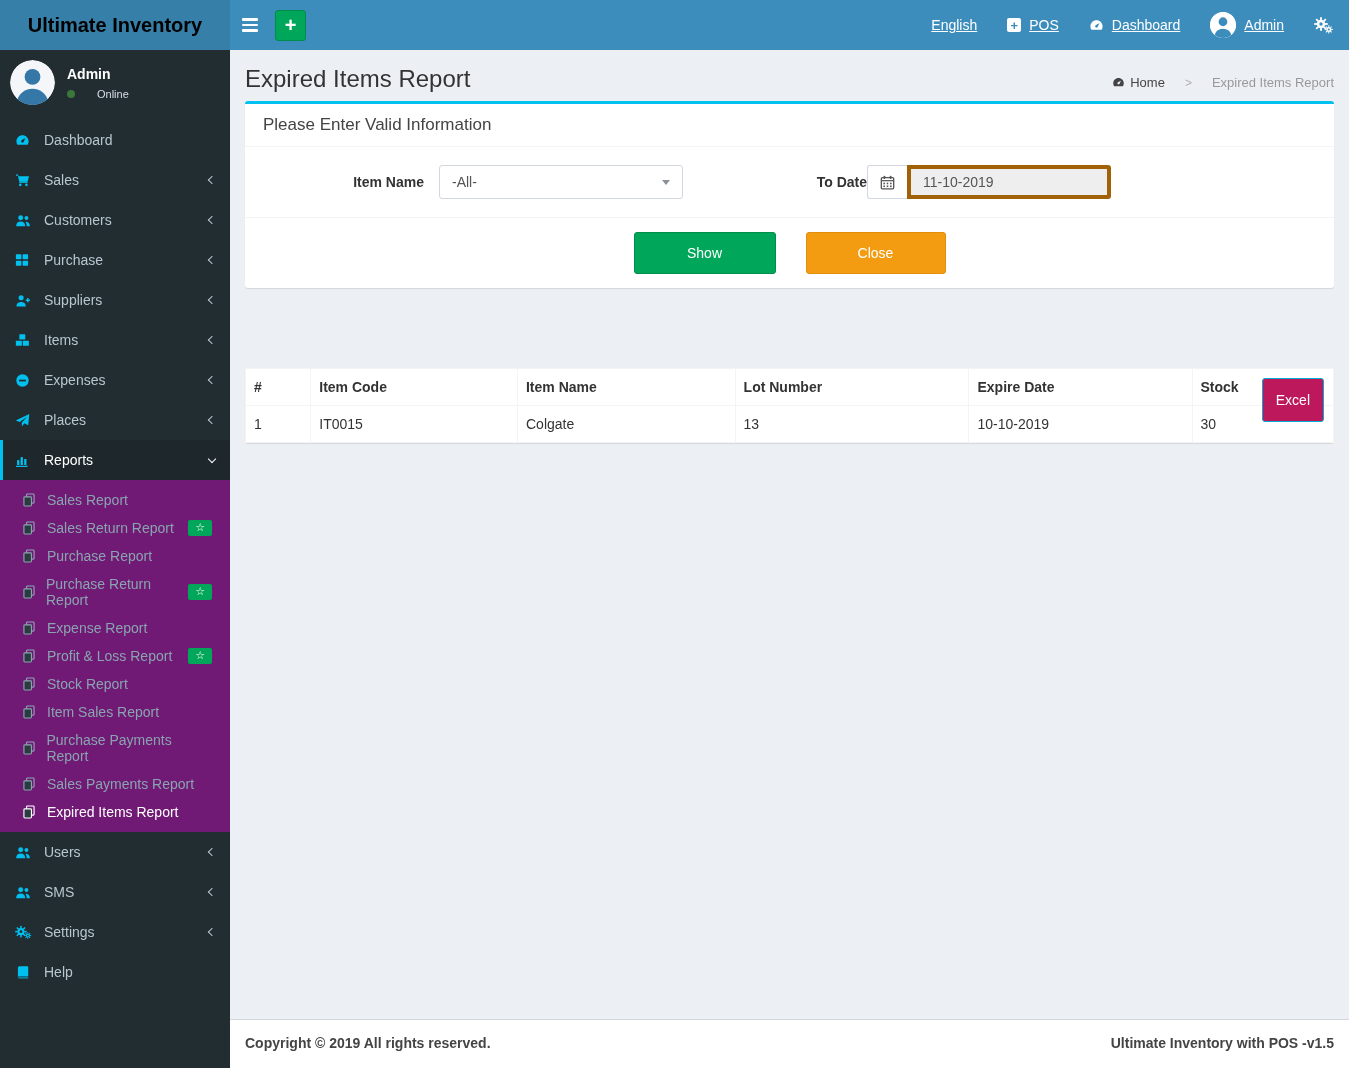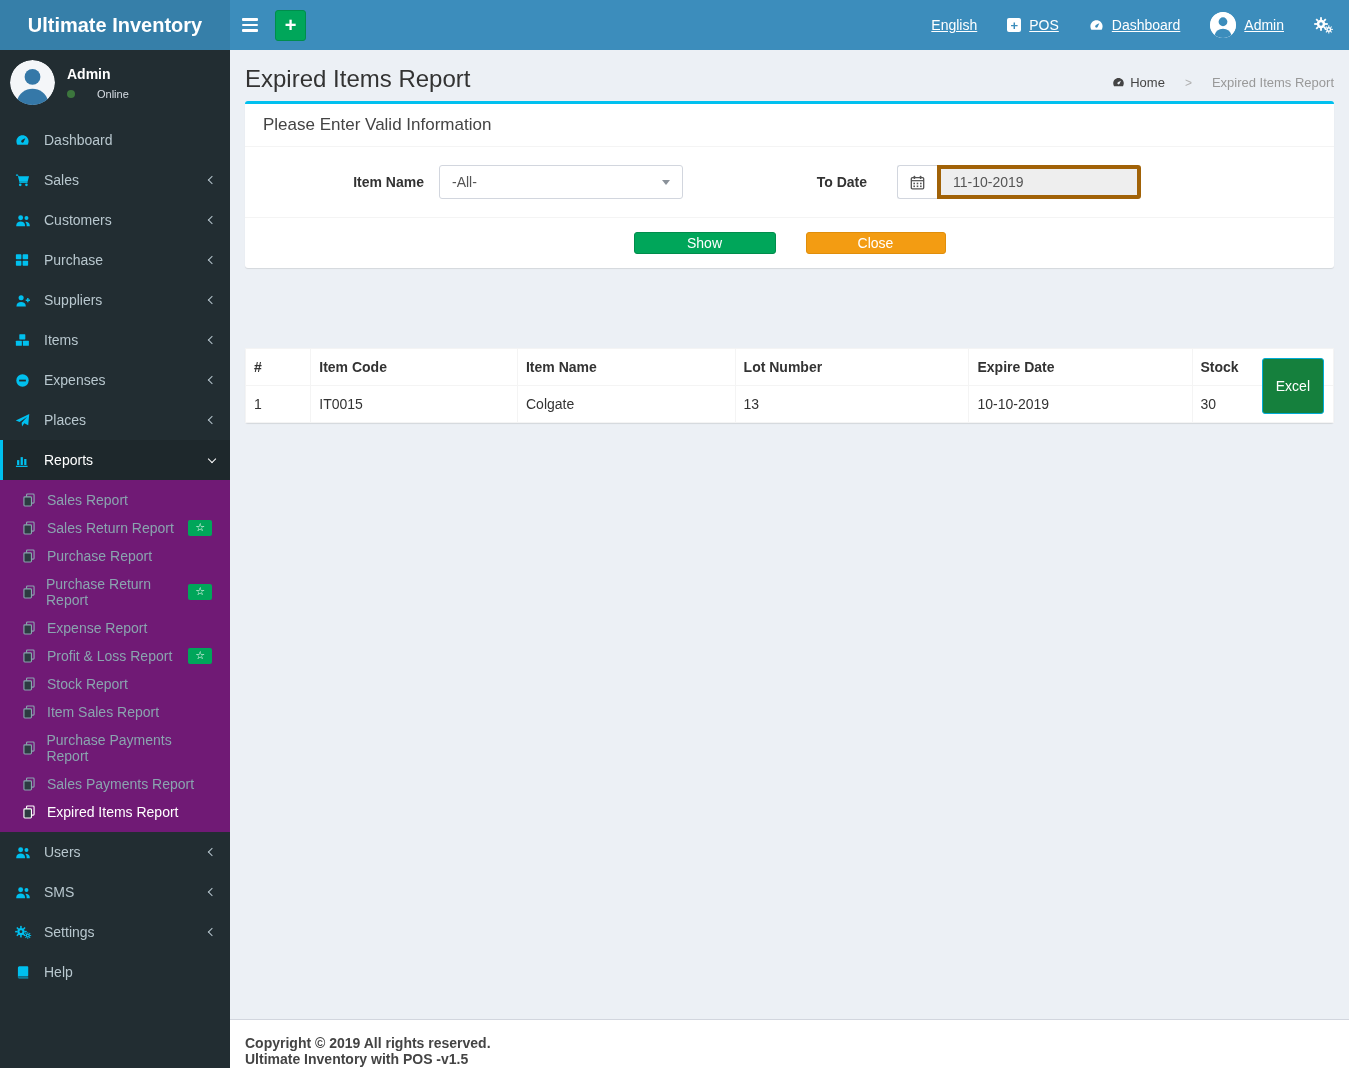--- a/index.html
+++ b/index.html
@@ -2,21 +2,21 @@
 <html><head>
 <meta charset="utf-8">
 <style>
   * { box-sizing: border-box; }
   html,body { margin:0; padding:0; }
   body { font-family:"Liberation Sans", sans-serif; }
   .app { position:relative; width:1349px; height:1068px; background:#ecf0f5; overflow:hidden; }
 
   
   .main-header { position:absolute; top:0; left:0; width:100%; height:50px; z-index:20; }
-  .logo { position:absolute; left:0; top:0; width:230px; height:50px; background:#367fa9; color:#ffffff;
+  .logo { position:absolute; left:0; top:0; width:230px; height:50px; background:#367fa9; color:#000000;
           font-size:20px; font-weight:bold; display:flex; align-items:center; justify-content:center; cursor:pointer; }
   .navbar { position:absolute; left:230px; right:0; top:0; height:50px; background:#3c8dbc; display:flex; align-items:center; }
   .hamburger { width:40px; height:50px; display:flex; flex-direction:column; gap:3px; align-items:center; justify-content:center; cursor:pointer; }
   .hamburger i { width:16px; height:2.5px; background:#fff; border-radius:1px; }
   .add-btn { width:31px; height:31px; background:#00a65a; border:1px solid #008d4c; border-radius:3px; color:#fff;
              font-size:20px; line-height:1; font-weight:bold; display:flex; align-items:center; justify-content:center; margin-left:5px; cursor:pointer; }
   .nav-right { margin-left:auto; display:flex; align-items:center; height:50px; }
   .nav-item { display:flex; align-items:center; gap:8px; padding:0 15px; height:62px; color:#fff; font-size:14px; cursor:pointer;text-decoration:underline; }
   .plus-square { width:14px; height:14px; background:#fff; border-radius:2px; color:#3c8dbc; font-weight:bold;
                  font-size:13px; line-height:13px; display:flex; align-items:center; justify-content:center; }
@@ -53,46 +53,46 @@
   .page-title { margin:0; font-size:24px; font-weight:normal; color:#333; line-height:28px; }
   .breadcrumb { display:flex; align-items:center; gap:20px; font-size:13px; color:#999; padding-bottom:3px; }
   .breadcrumb .home-link { display:flex; align-items:center; gap:5px; color:#444; text-decoration:none; cursor:pointer; }
   .breadcrumb .sep { color:#b0b0b0; font-size:12px; }
 
   .box { background:#fff; border-top:3px solid #00c0ef; border-radius:3px; box-shadow:0 1px 1px rgba(0,0,0,.1); margin:0 15px; }
   .box-header { padding:11px 18px; border-bottom:1px solid #f4f4f4; font-size:17px; color:#444; }
   .box-body { padding:18px 15px; display:flex; align-items:center; }
   .flabel { font-weight:bold; color:#333; font-size:14px; text-align:right; }
   .flabel.item { width:164px; margin-right:15px; }
-  .flabel.date { width:74px; margin-left:110px; margin-right:30px; }
+  .flabel.date { width:74px; margin-left:110px; }
   .select-box { width:244px; height:34px; border:1px solid #d2d6de; border-radius:3px; background:#fff; color:#555;
                 font-size:14px; display:flex; align-items:center; justify-content:space-between; padding:0 12px; cursor:pointer; }
   .caret { width:0; height:0; border-left:4.5px solid transparent; border-right:4.5px solid transparent; border-top:5px solid #8a9199; }
   .input-group { display:flex; width:244px; height:34px; }
   .ig-addon { width:40px; background:#fff; border:1px solid #d2d6de; border-right:0; border-radius:3px 0 0 3px;
               display:flex; align-items:center; justify-content:center; color:#555; cursor:pointer; }
   .date-input { flex:1; min-width:0; border:4px solid #a16207; background:#eee; color:#555; font-size:14px;
                 padding:0 12px; border-radius:0 3px 3px 0; font-family:"Liberation Sans", sans-serif; outline:none; }
   .box-actions { border-top:1px solid #f4f4f4; padding:14px; display:flex; justify-content:center; gap:30px; }
-  .btn { height:22px; border-radius:3px; color:#fff; font-size:14px; font-family:"Liberation Sans", sans-serif; cursor:pointer; }
+  .btn { height:42px; border-radius:3px; color:#fff; font-size:14px; font-family:"Liberation Sans", sans-serif; cursor:pointer; }
   .btn-show { width:142px; background:#00a65a; border:1px solid #008d4c; }
   .btn-close { width:140px; background:#f39c12; border:1px solid #e08e0b; }
 
   .box-plain { background:#fff; border-radius:3px; box-shadow:0 1px 1px rgba(0,0,0,.1); margin:80px 15px 0; position:relative; }
   .box-plain .box-header2 { padding:15px; font-size:18px; color:#444; }
-  .excel-btn { position:absolute; right:10px; top:10px; background:#15803d; border:1px solid #00acd6; color:#fff;
-               padding:19px 13px; font-size:14px; border-radius:3px; cursor:pointer; font-family:"Liberation Sans", sans-serif; }
+  .excel-btn { position:absolute; right:10px; top:10px; background:#be185d; border:1px solid #00acd6; color:#fff;
+               padding:13px 13px; font-size:14px; border-radius:3px; cursor:pointer; font-family:"Liberation Sans", sans-serif; }
   table.records { width:100%; border-collapse:collapse; font-size:14px; color:#333; }
   table.records th, table.records td { border:1px solid #f4f4f4; padding:10px 8px; text-align:left; }
   table.records th { font-weight:bold; }
   .c0{width:6%} .c1{width:19%} .c2{width:20%} .c3{width:21.5%} .c4{width:20.5%} .c5{width:13%}
 
   
   .main-footer { position:absolute; left:230px; right:0; bottom:0; height:49px; background:#fff; border-top:1px solid #d2d6de;
-                 padding:15px; font-size:14px; color:#444; display:flex; justify-content:space-between; font-weight:bold; z-index:15;flex-direction:column; }
+                 padding:15px; font-size:14px; color:#444; display:flex; justify-content:space-between; font-weight:bold; z-index:15; }
 </style>
 </head>
 <body>
 
 <div class="app">
 
   <div class="main-header">
     <div class="logo">
       <span>Ultimate Inventory</span>
     </div>

